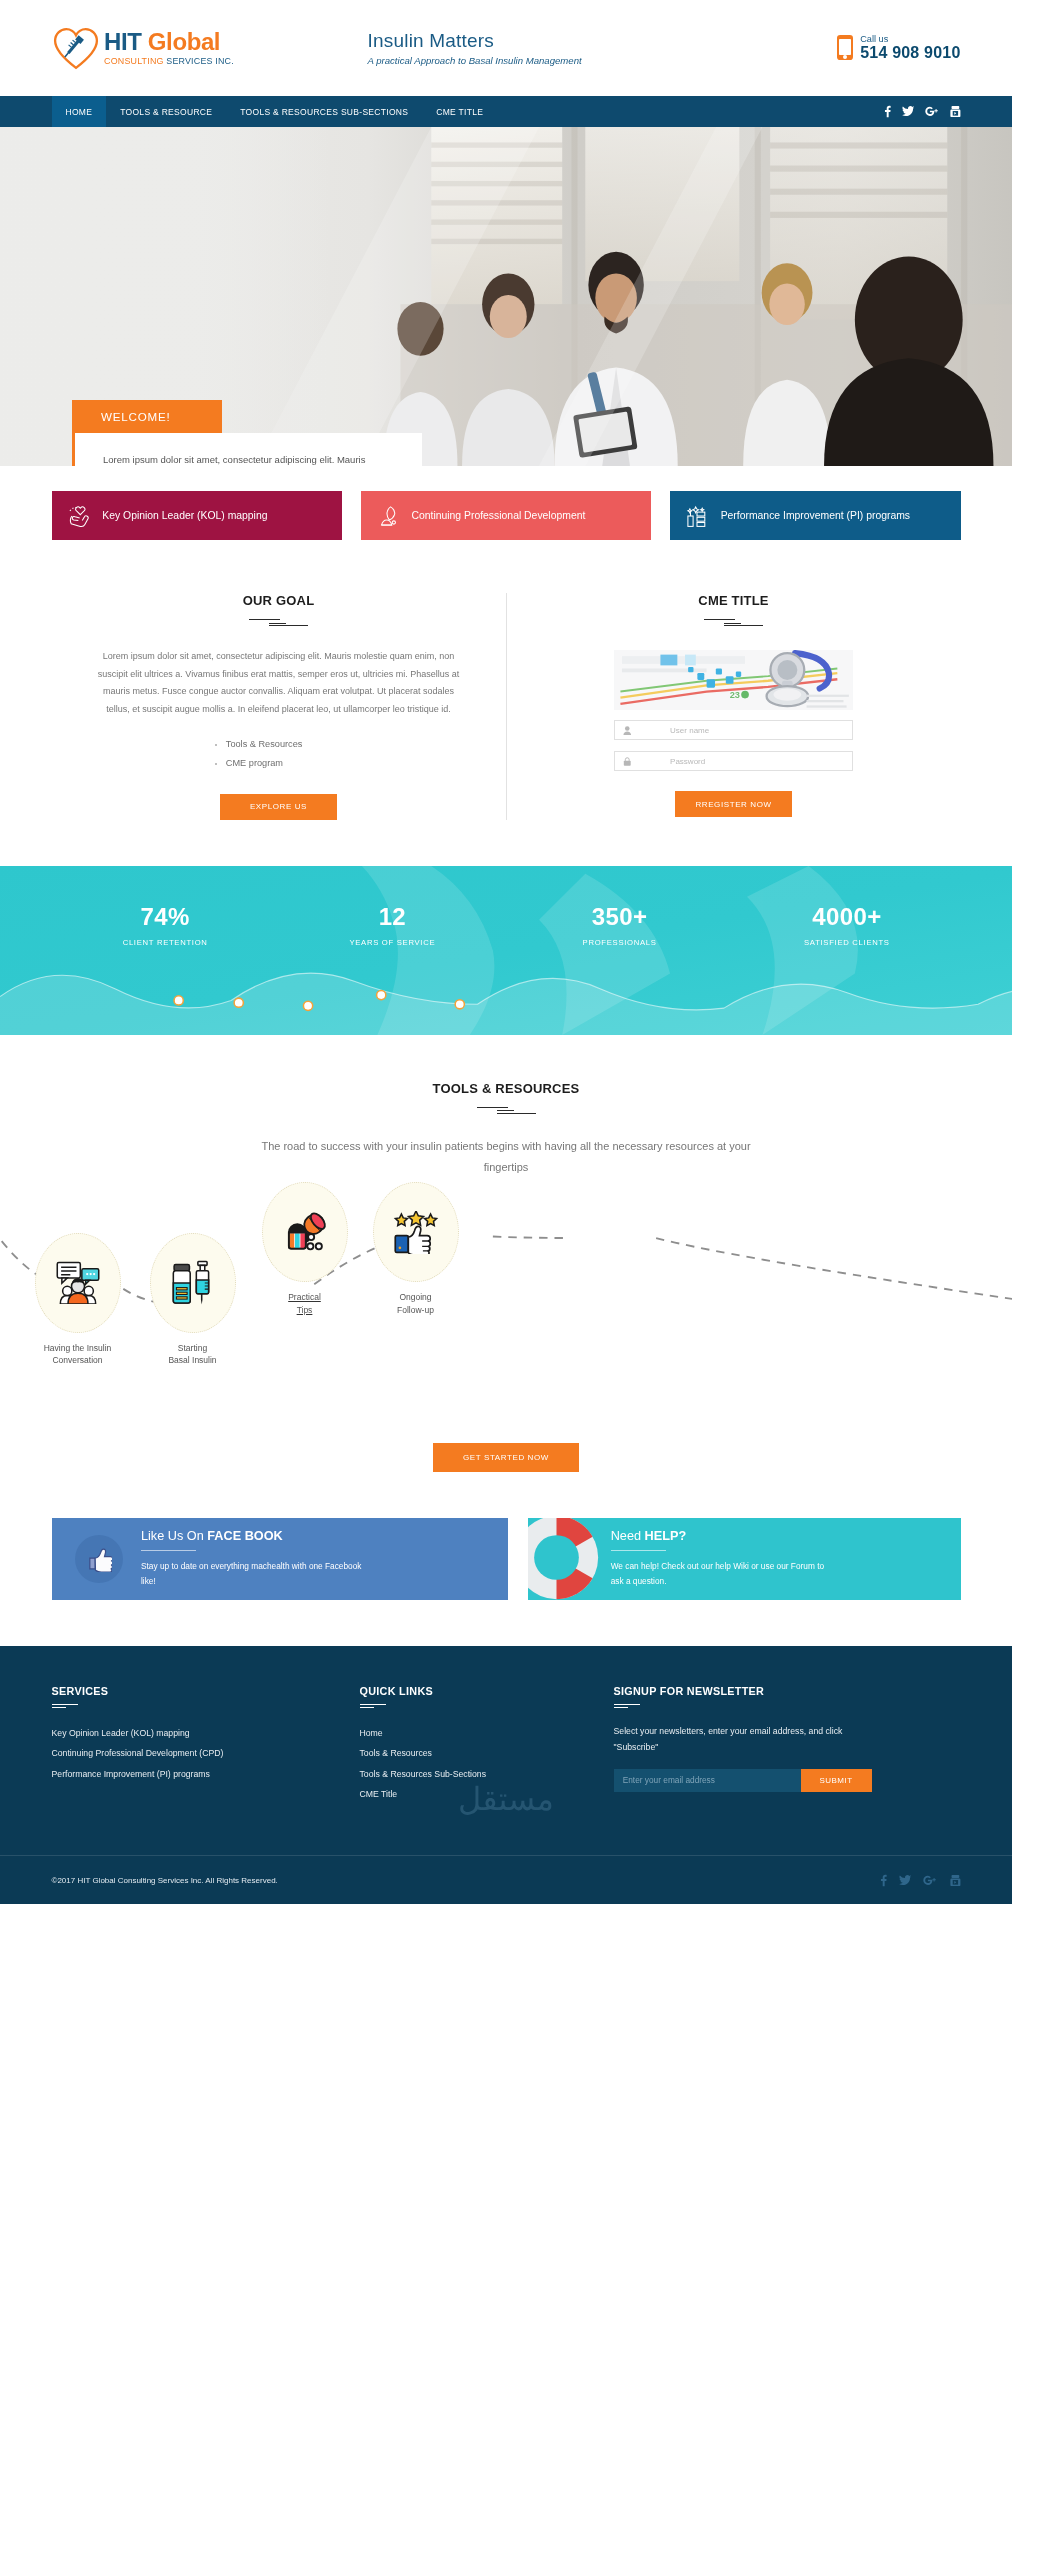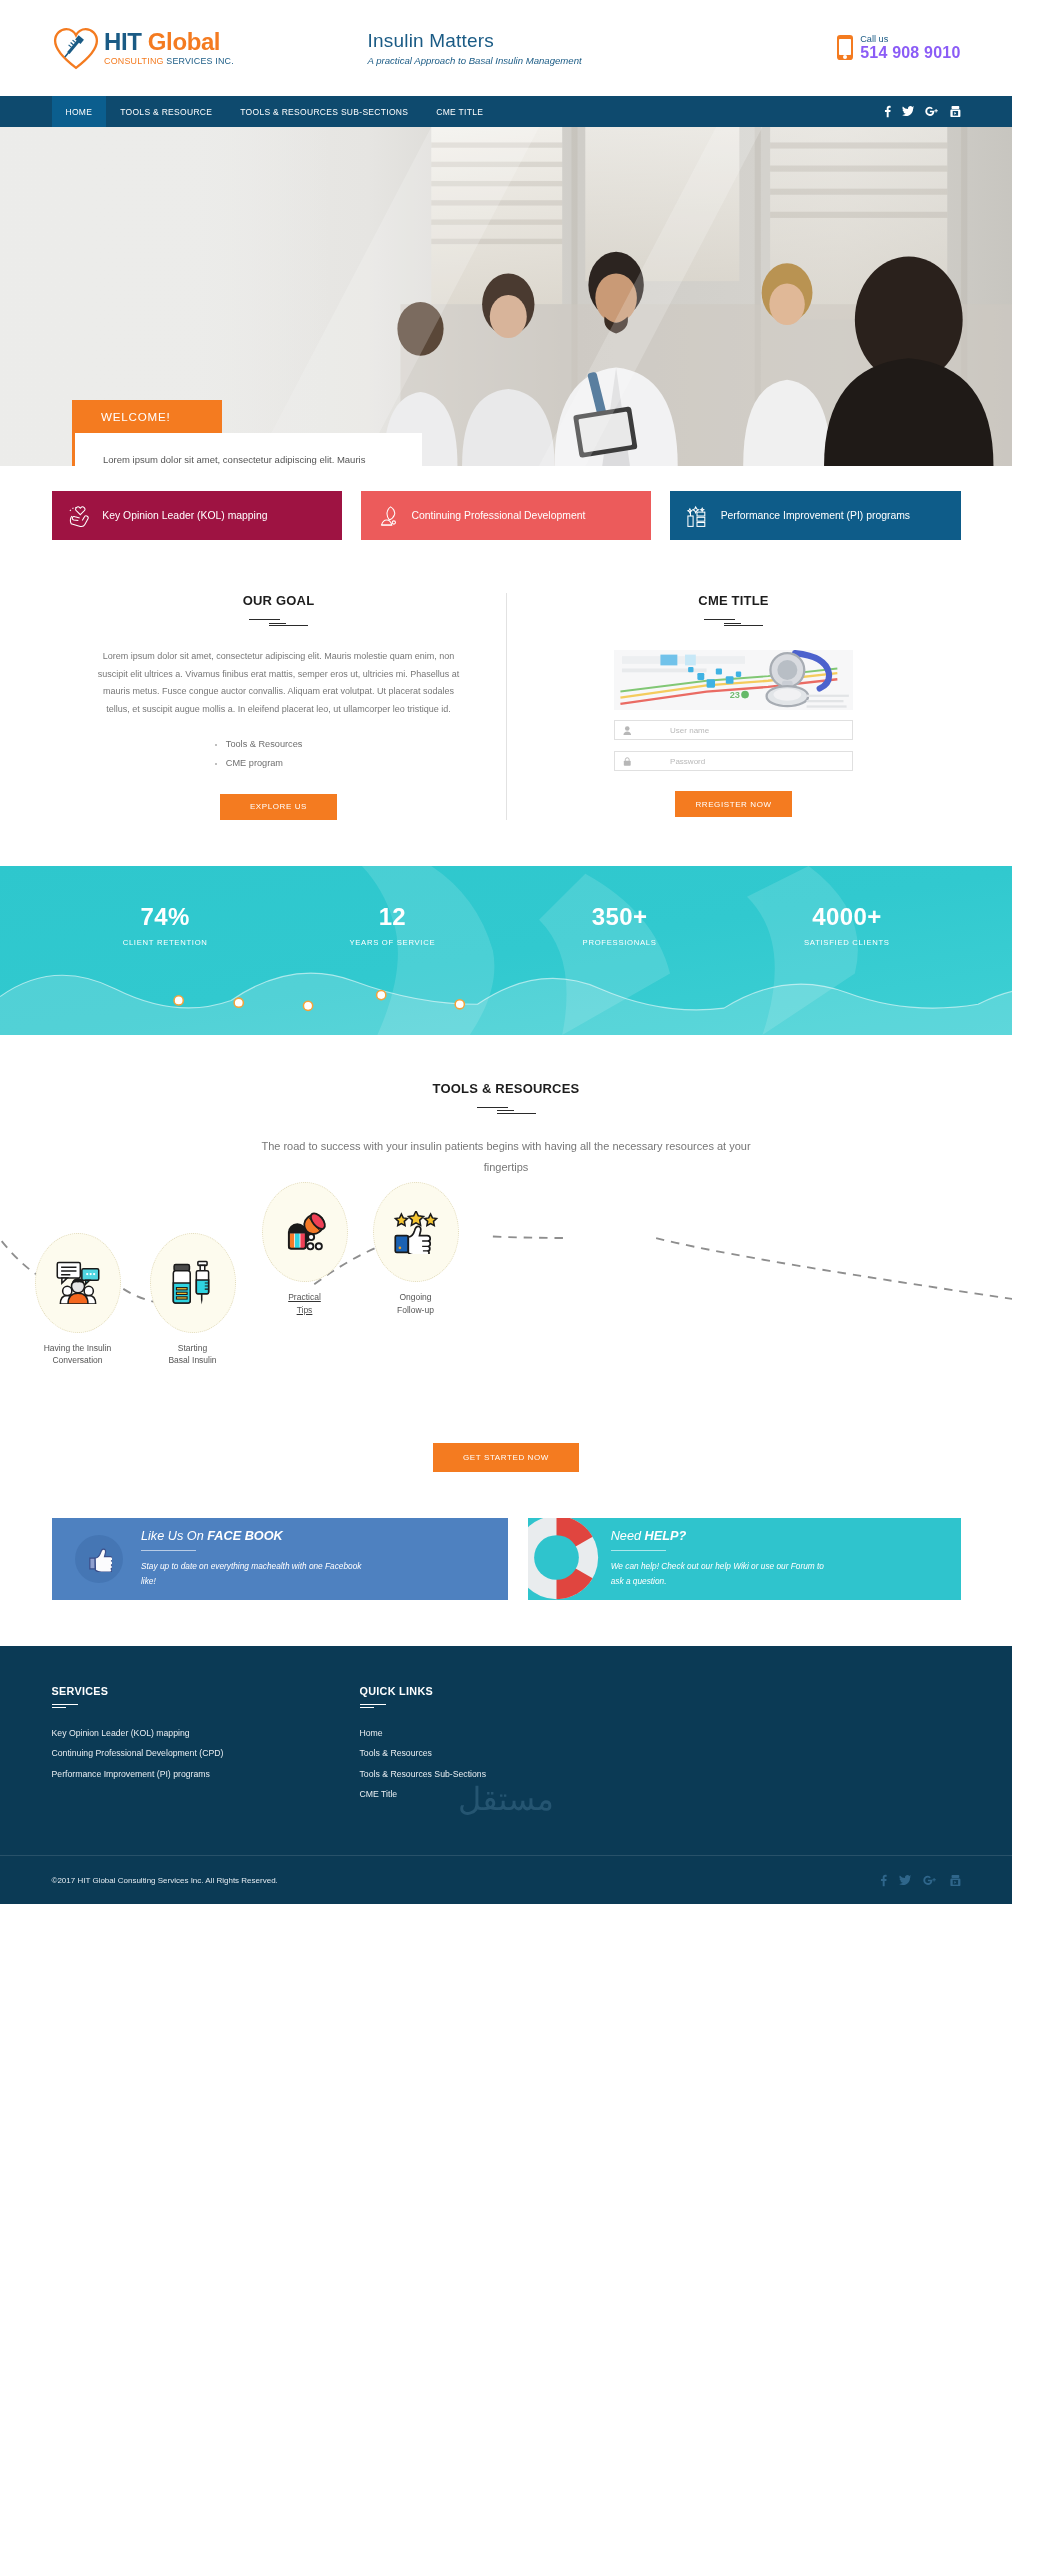--- a/index.html
+++ b/index.html
@@ -45,21 +45,21 @@
   }
   .phone-icon::before {
     content:""; position:absolute; left:1.5px; right:1.5px; top:3.9px; bottom:5.4px;
     background:#ffffff; border-radius:0.8px;
   }
   .phone-icon::after {
     content:""; position:absolute; left:50%; bottom:1.5px; margin-left:-1.9px;
     width:3.9px; height:3.9px; border-radius:50%; background:#ffffff;
   }
   .call-label { color: #1a5b85; font-size: 9.2px; }
-  .call-number { color: #8b5cf6; font-size: 16px; font-weight: bold; letter-spacing: 0.2px; margin-top: 0.8px; }
+  .call-number { color: #0c4a6e; font-size: 16px; font-weight: bold; letter-spacing: 0.2px; margin-top: 0.8px; }
 
   
   .nav {
     height: 31px; background: #0e4a6e; display: flex; align-items: stretch;
   }
   .nav-inner { width: 909px; margin: 0 auto; display: flex; align-items: stretch; }
   .nav-items { display: flex; align-items: stretch; }
   .nav-item {
     color: #ffffff; font-size: 8.5px; letter-spacing: 0.3px;
     display: flex; align-items: center; padding: 0 14px; cursor: pointer;
@@ -176,21 +176,21 @@
   .bubble {
     width:86px; height:100px; border-radius:50%; background:#fdfbee;
     border:1.5px dotted #e3dcbd; display:flex; align-items:center; justify-content:center;
     margin:0 auto;
   }
   .node-label { margin-top:9.2px; font-size:8.5px; color:#555; line-height:1.45; }
   .get-started-wrap { text-align:center; padding: 14px 0 46px; }
 
   
   .promos { width:909px; margin:0 auto; display:flex; gap:20px; padding-bottom:46px; }
-  .promo { flex:1; height:82px; display:flex; align-items:center; position:relative; overflow:hidden;font-style:italic; }
+  .promo { flex:1; height:82px; display:flex; align-items:center; position:relative; overflow:hidden; }
   .promo.fb { background:#4e81c0; padding-left:23px; }
   .promo.help { background:#2fc4cd; padding-left:0; }
   .promo-icon { flex:none; }
   .fb-circle {
     width:48px; height:48px; border-radius:50%; background:#4576b4;
     display:flex; align-items:center; justify-content:center;
   }
   .promo-body { padding-left:18.5px; color:#fff; }
   .promo-title { font-size:12.7px; font-weight:normal; }
   .promo-title b { font-weight:bold; }
@@ -762,20 +762,32 @@
             <i></i>
           </div>
         <div class="f-links">
           <span class="f-link">Home</span>
           <span class="f-link">Tools &amp; Resources</span>
           <span class="f-link">Tools &amp; Resources Sub-Sections</span>
           <span class="f-link">CME Title</span>
         </div>
       </div>
 
+      <div class="fcol-3">
+        <div class="f-title">SIGNUP FOR NEWSLETTER</div>
+        <div class="f-div">
+            <i></i>
+            <i></i>
+          </div>
+        <div class="f-text">Select your newsletters, enter your email address, and click "Subscribe"</div>
+        <div class="subscribe">
+          <input type="text" placeholder="Enter your email address" style="">
+          <button>SUBMIT</button>
+        </div>
+      </div>
     </div>
 
     <div class="watermark">
       <div class="wm-ar">مستقل</div>
     </div>
 
     <div class="footer-bottom">
       <div class="fb-inner">
         <div class="copyright">©2017 HIT Global Consulting Services Inc. All Rights Reserved.</div>
         <div class="fb-social">

